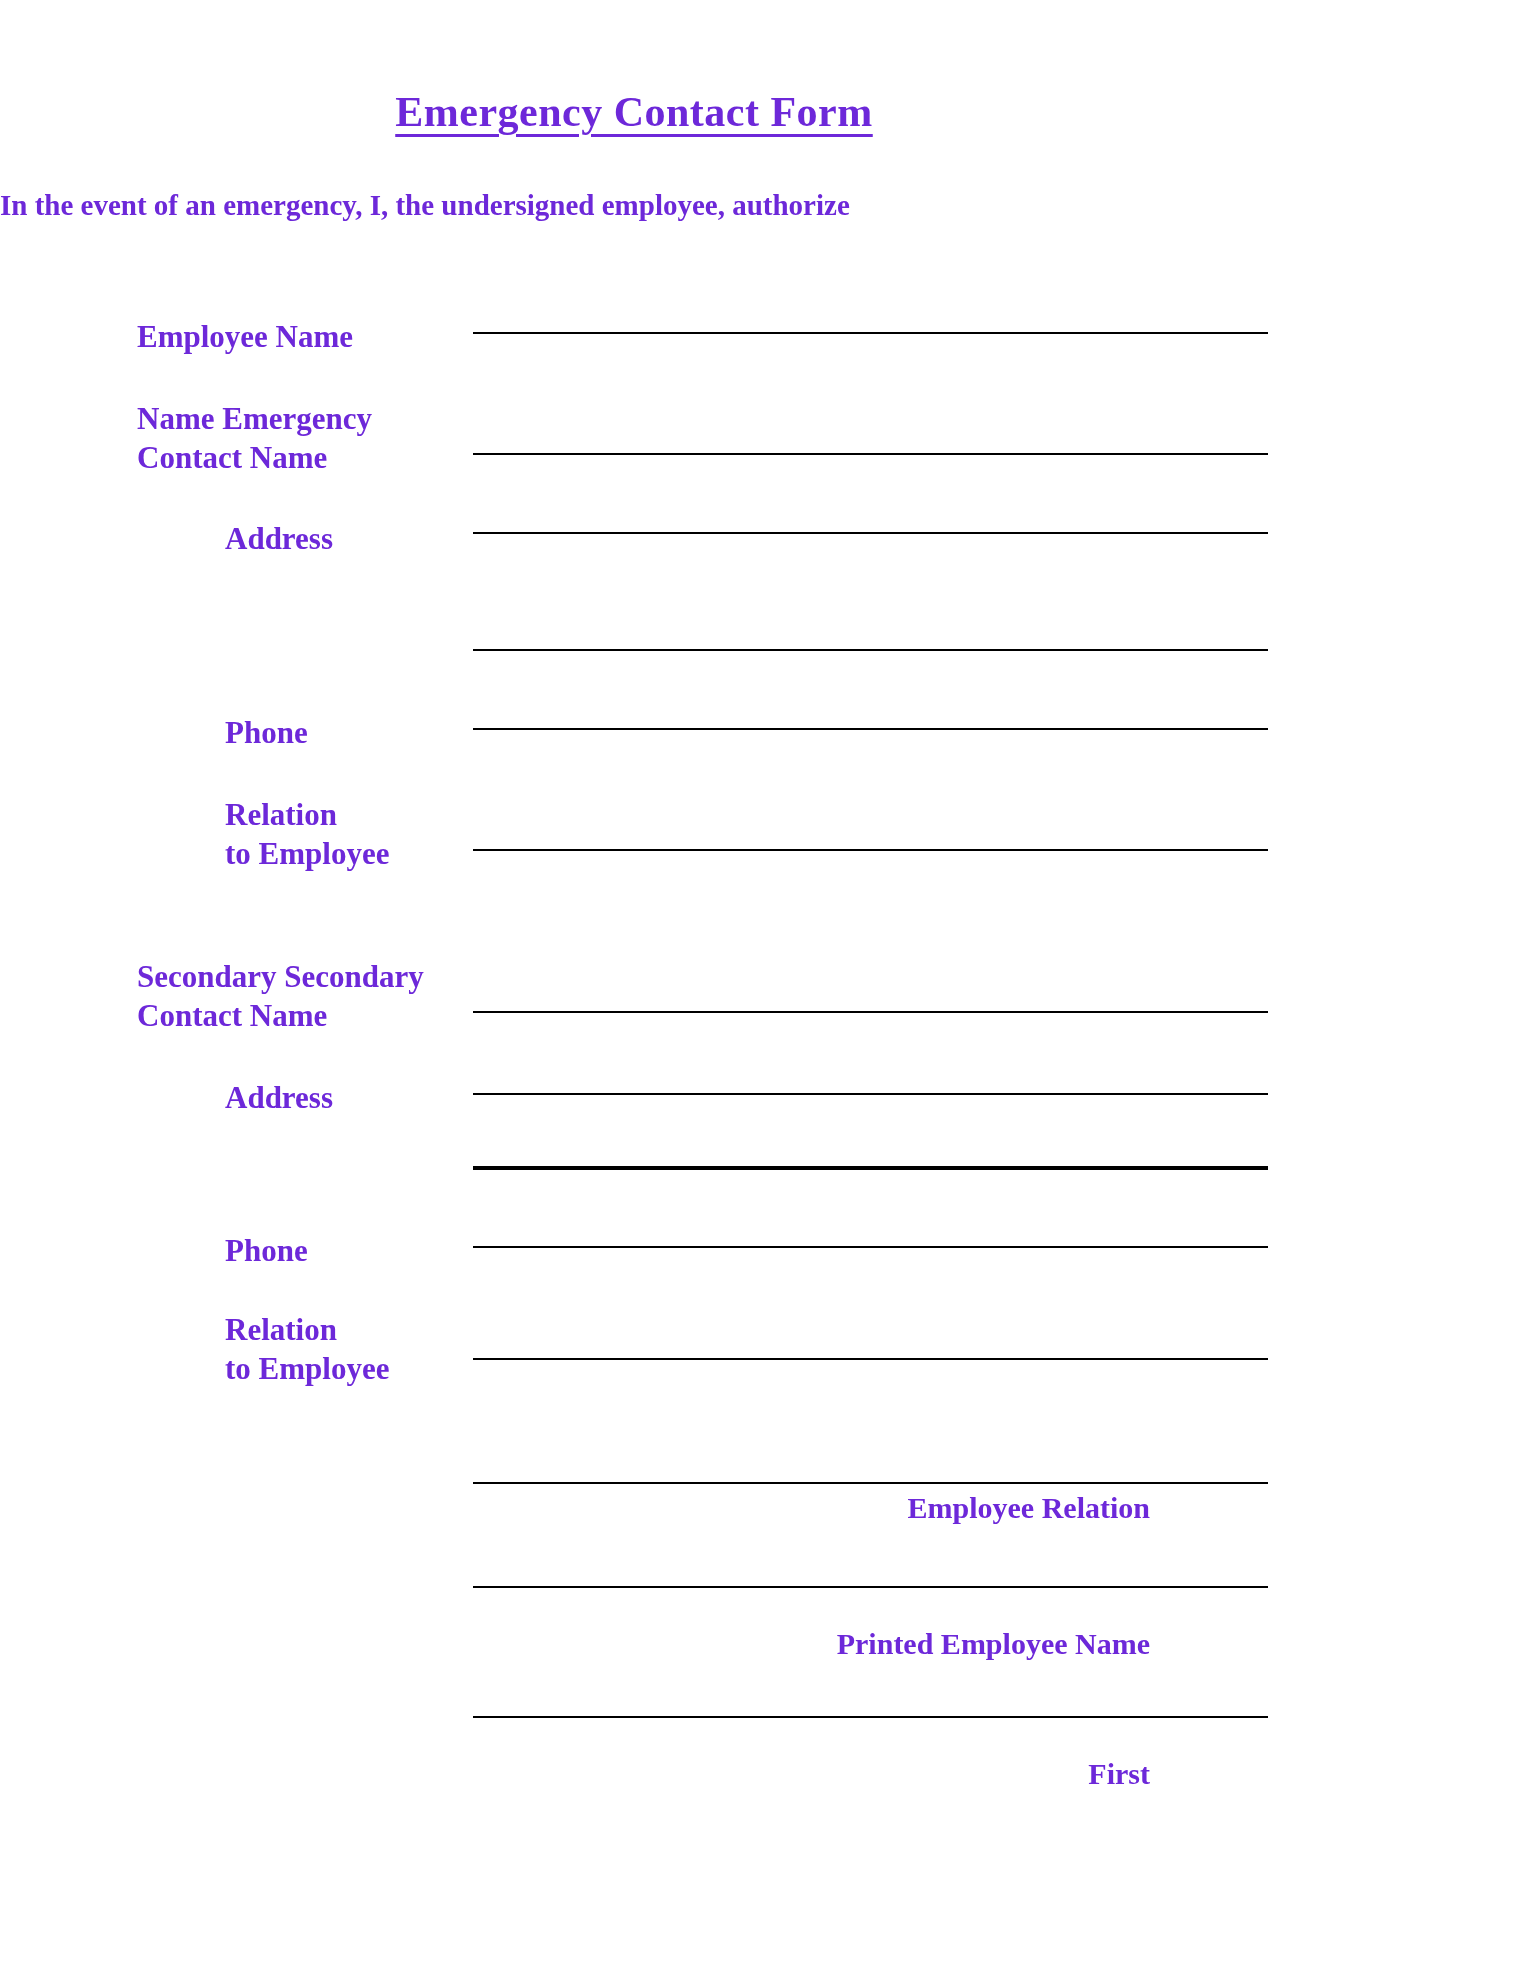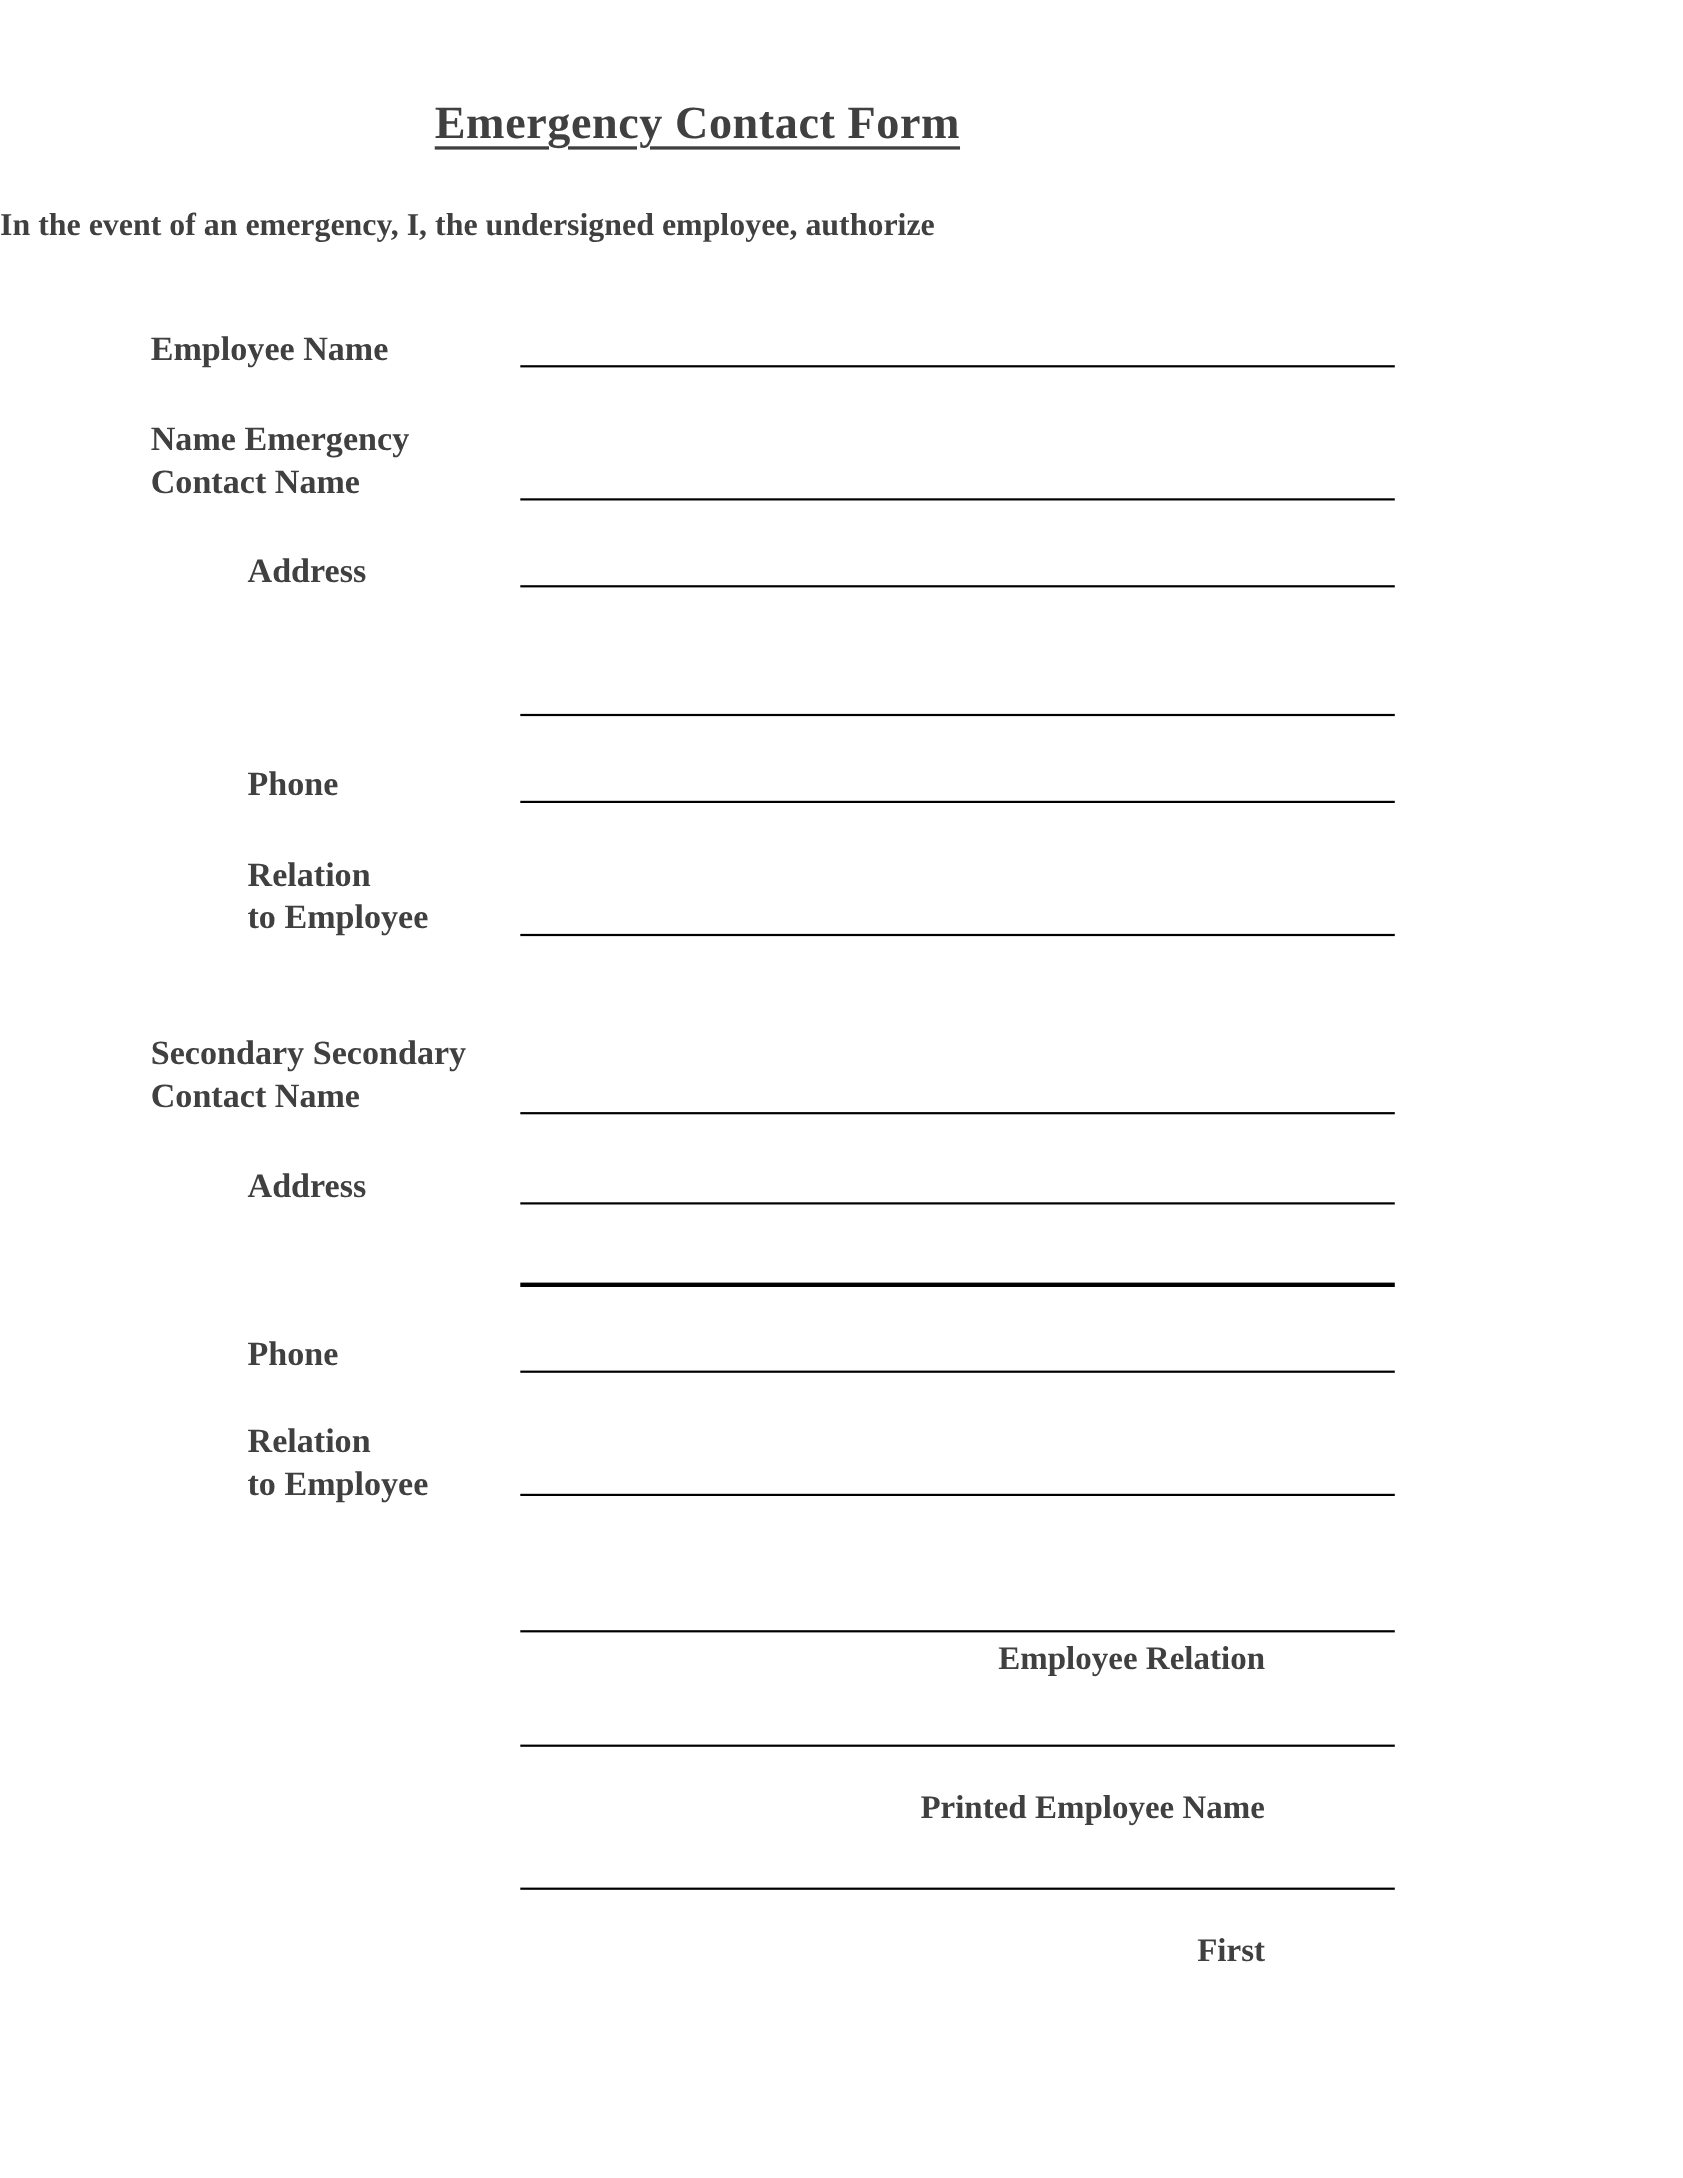--- a/index.html
+++ b/index.html
@@ -5,21 +5,21 @@
   html, body {
     margin: 0;
     padding: 0;
     background: #ffffff;
   }
   .page {
     position: relative;
     width: 1268px;
     height: 1980px;
     background: #ffffff;
-    color: #404040;
+    color: #6d28d9;
     font-family: "Liberation Serif", "DejaVu Serif", serif;
     font-weight: bold;
     overflow: hidden;
   }
   .title {
     position: absolute;
     top: 87px;
     left: 0;
     width: 100%;
     text-align: center;
@@ -37,20 +37,21 @@
     width: 100%;
     text-align: left;
     font-size: 29px;
     line-height: 38px;
   }
   .lbl {
     position: absolute;
     font-size: 31px;
     line-height: 39px;
     white-space: nowrap;
+    margin-top: 20px;
   }
   .lbl.indent { left: 225px; }
   .lbl.col1   { left: 137px; }
   .fill-line {
     position: absolute;
     left: 473px;
     width: 918px;
     height: 0;
     border-bottom: 2px solid #000000;
     font-size: 28px;

